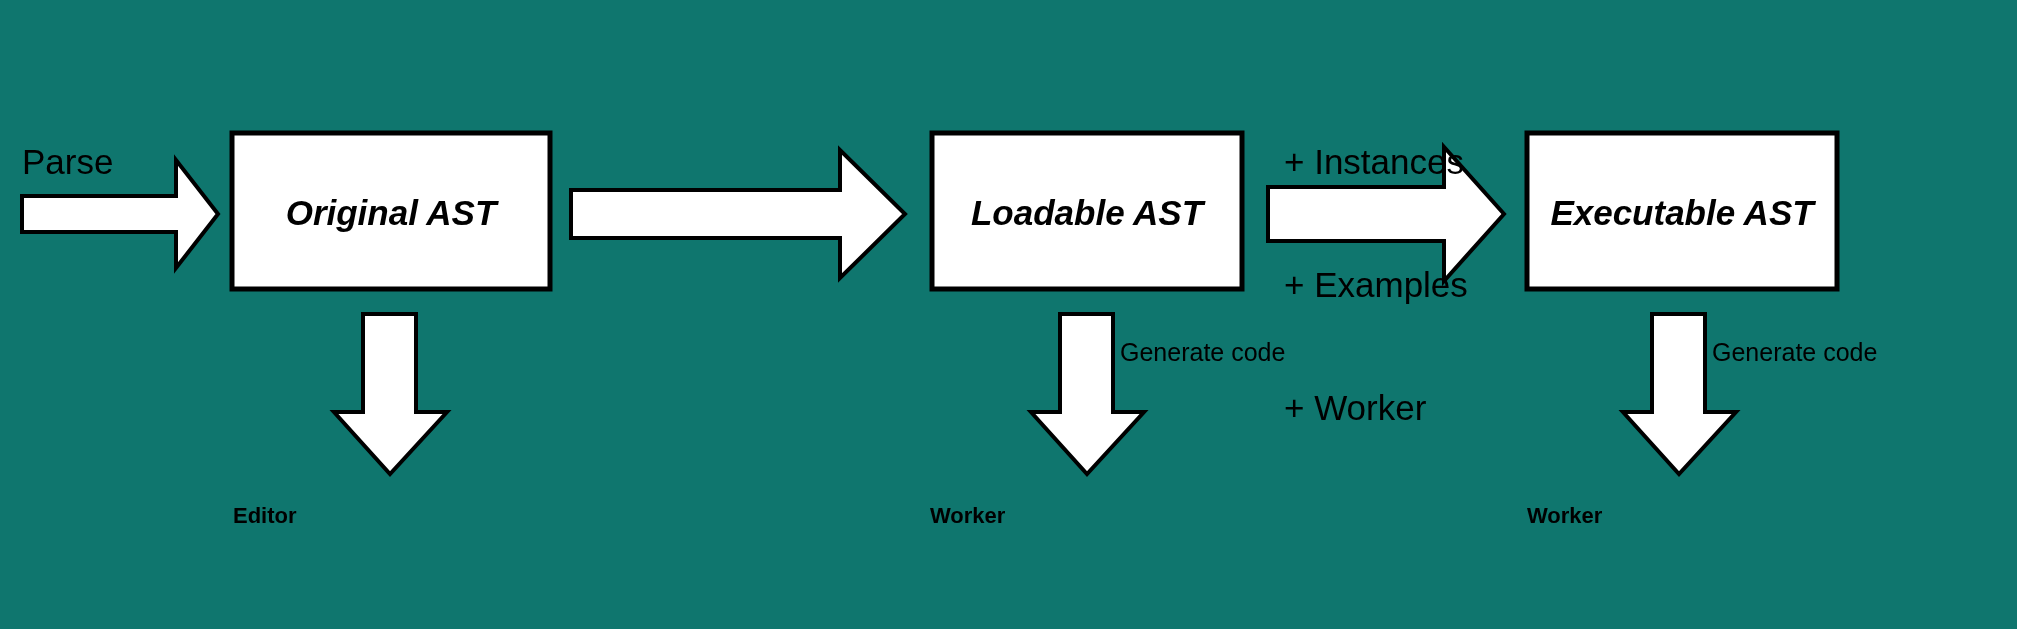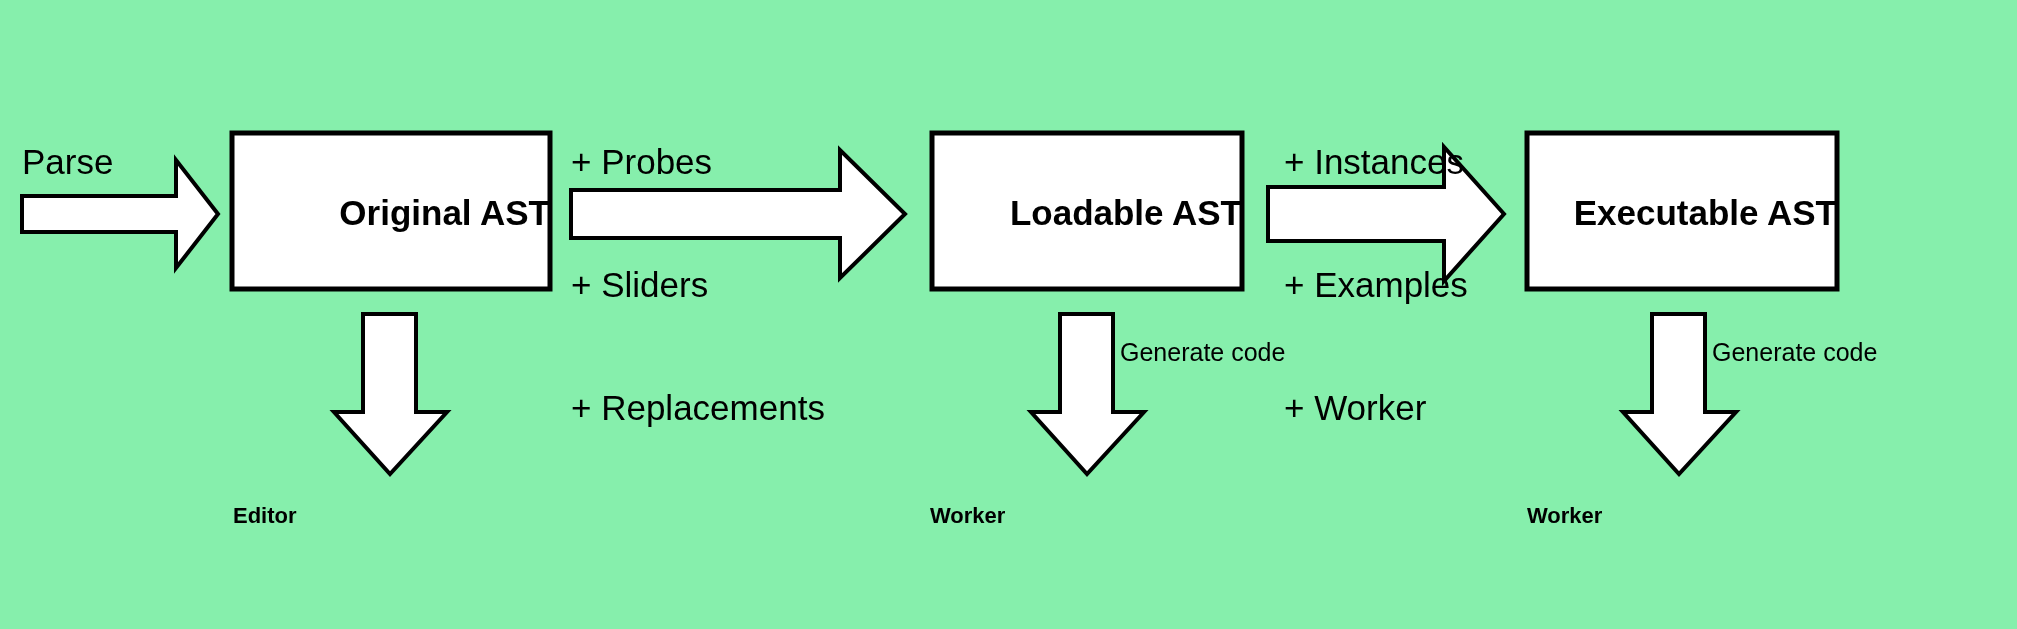--- a/index.html
+++ b/index.html
@@ -4,21 +4,21 @@
 <style>
   html, body {
     margin: 0;
     padding: 0;
     background: #ffffff;
   }
   #canvas {
     position: relative;
     width: 2017px;
     height: 629px;
-    background: #86efac;
+    background: #0f766e;
     overflow: hidden;
     font-family: "Liberation Sans", sans-serif;
   }
   svg.shapes {
     position: absolute;
     top: 0;
     left: 0;
     width: 2017px;
     height: 629px;
   }
@@ -37,22 +37,23 @@
     position: absolute;
     color: #000000;
     white-space: pre;
     line-height: 1.0;
   }
   .box-title {
     position: absolute;
     font-size: 35px;
     font-weight: bold;
     color: #000000;
-    text-align: right;
+    text-align: center;
     white-space: nowrap;
+    font-style: italic;
   }
   .stage-label {
     font-size: 35px;
     font-weight: normal;
   }
   .plus-list {
     font-size: 35px;
     font-weight: normal;
     line-height: 41px;
   }
@@ -94,25 +95,20 @@
     <polygon class="outline" points="1060,314 1113,314 1113,412 1144,412 1087,474 1031,412 1060,412"></polygon>
 
     <polygon class="outline" points="1652,314 1705,314 1705,412 1736,412 1679,474 1623,412 1652,412"></polygon>
 
   </svg>
 
   <div class="lbl stage-label" style="left:22px; top:144px;">Parse</div>
 
   <div class="box-title" style="left:232px; top:193px; width:318px;">Original AST</div>
 
-  <div class="lbl plus-list" style="left:571px; top:59px;">
-    <div>+ Probes</div>
-    <div>+ Sliders</div>
-    <div>+ Replacements</div>
-  </div>
 
   <div class="box-title" style="left:932px; top:193px; width:310px;">Loadable AST</div>
 
   <div class="lbl plus-list" style="left:1268px; top:59px;margin-left:16px;">
     <div>+ Instances</div>
     <div>+ Examples</div>
     <div>+ Worker</div>
   </div>
 
   <div class="box-title" style="left:1527px; top:193px; width:310px;">Executable AST</div>

